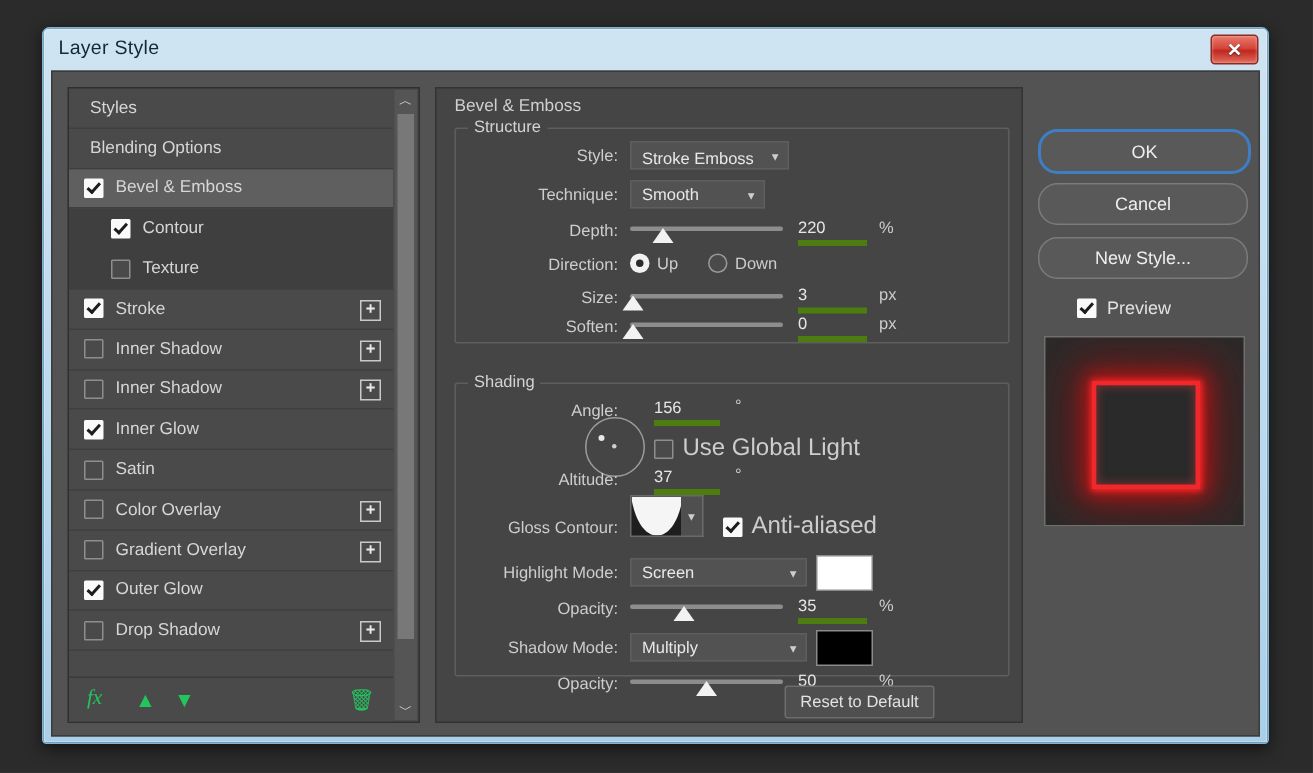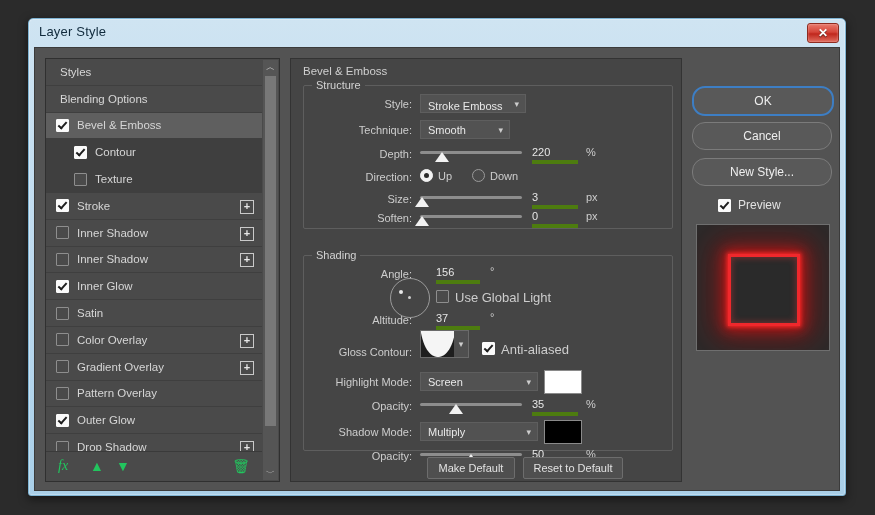--- a/index.html
+++ b/index.html
@@ -201,22 +201,22 @@
     border: 1px solid #9a9a9a; background: #4a4a4a;
     margin-right: 5px; position: relative;
   }
   .radio .dot.on { background: #f2f2f2; border-color: #f2f2f2; }
   .radio .dot.on::after {
     content: ""; position: absolute; left: 2.5px; top: 2.5px;
     width: 5px; height: 5px; border-radius: 50%; background: #2b2b2b;
   }
 
   .checkrow {
-    position: absolute; display: flex; 
-    color: #cdcdcd; font-size: 13px; cursor: pointer;
+    position: absolute; display: flex; align-items: center;
+    color: #cdcdcd; font-size: 16px; cursor: pointer;
   }
   .checkrow .cbx { margin-right: 6px; }
 
   .dial {
     position: absolute; width: 38px; height: 38px;
     border-radius: 50%; border: 1px solid #9b9b9b;
     cursor: pointer;
   }
   .dial .center-dot {
     position: absolute; left: 17px; top: 17px;
@@ -353,24 +353,20 @@
               <span class="cbx"></span>
               <span>Color Overlay</span>
               <span class="plus-btn">+</span>
             </div>
             <div class="srow">
               <span class="cbx"></span>
               <span>Gradient Overlay</span>
               <span class="plus-btn">+</span>
             </div>
             <div class="srow">
-              <span class="cbx"></span>
-              <span>Pattern Overlay</span>
-            </div>
-            <div class="srow">
               <span class="cbx on"></span>
               <span>Outer Glow</span>
             </div>
             <div class="srow">
               <span class="cbx"></span>
               <span>Drop Shadow</span>
               <span class="plus-btn">+</span>
             </div>
           </div>
 
@@ -500,21 +496,20 @@
 
           <div class="lbl" style="left:0; top:194px; width:108px;">Opacity:</div>
           <div class="slider" id="sh-op-slider" style="left:116px; top:194px; width:102px;">
             <div class="track"></div>
             <div class="thumb" style="left: 50%;"></div>
           </div>
           <div class="numfield" style="left:228px; top:192px; width:46px;">50</div>
           <div class="unit" style="left:282px; top:192px;">%</div>
         </div>
 
-        <div class="btn" style="left:136px; top:398px; width:86px; height:20px;">Make Default</div>
         <div class="btn" style="left:232px; top:398px; width:98px; height:20px;">Reset to Default</div>
       </div>
 
       <div class="right">
         <div class="pill primary" style="top:28px;">OK</div>
         <div class="pill" style="top:64px;">Cancel</div>
         <div class="pill" style="top:100px;">New Style...</div>
 
         <div class="preview-check" style="top:140px;">
           <span class="cbx on"></span>

